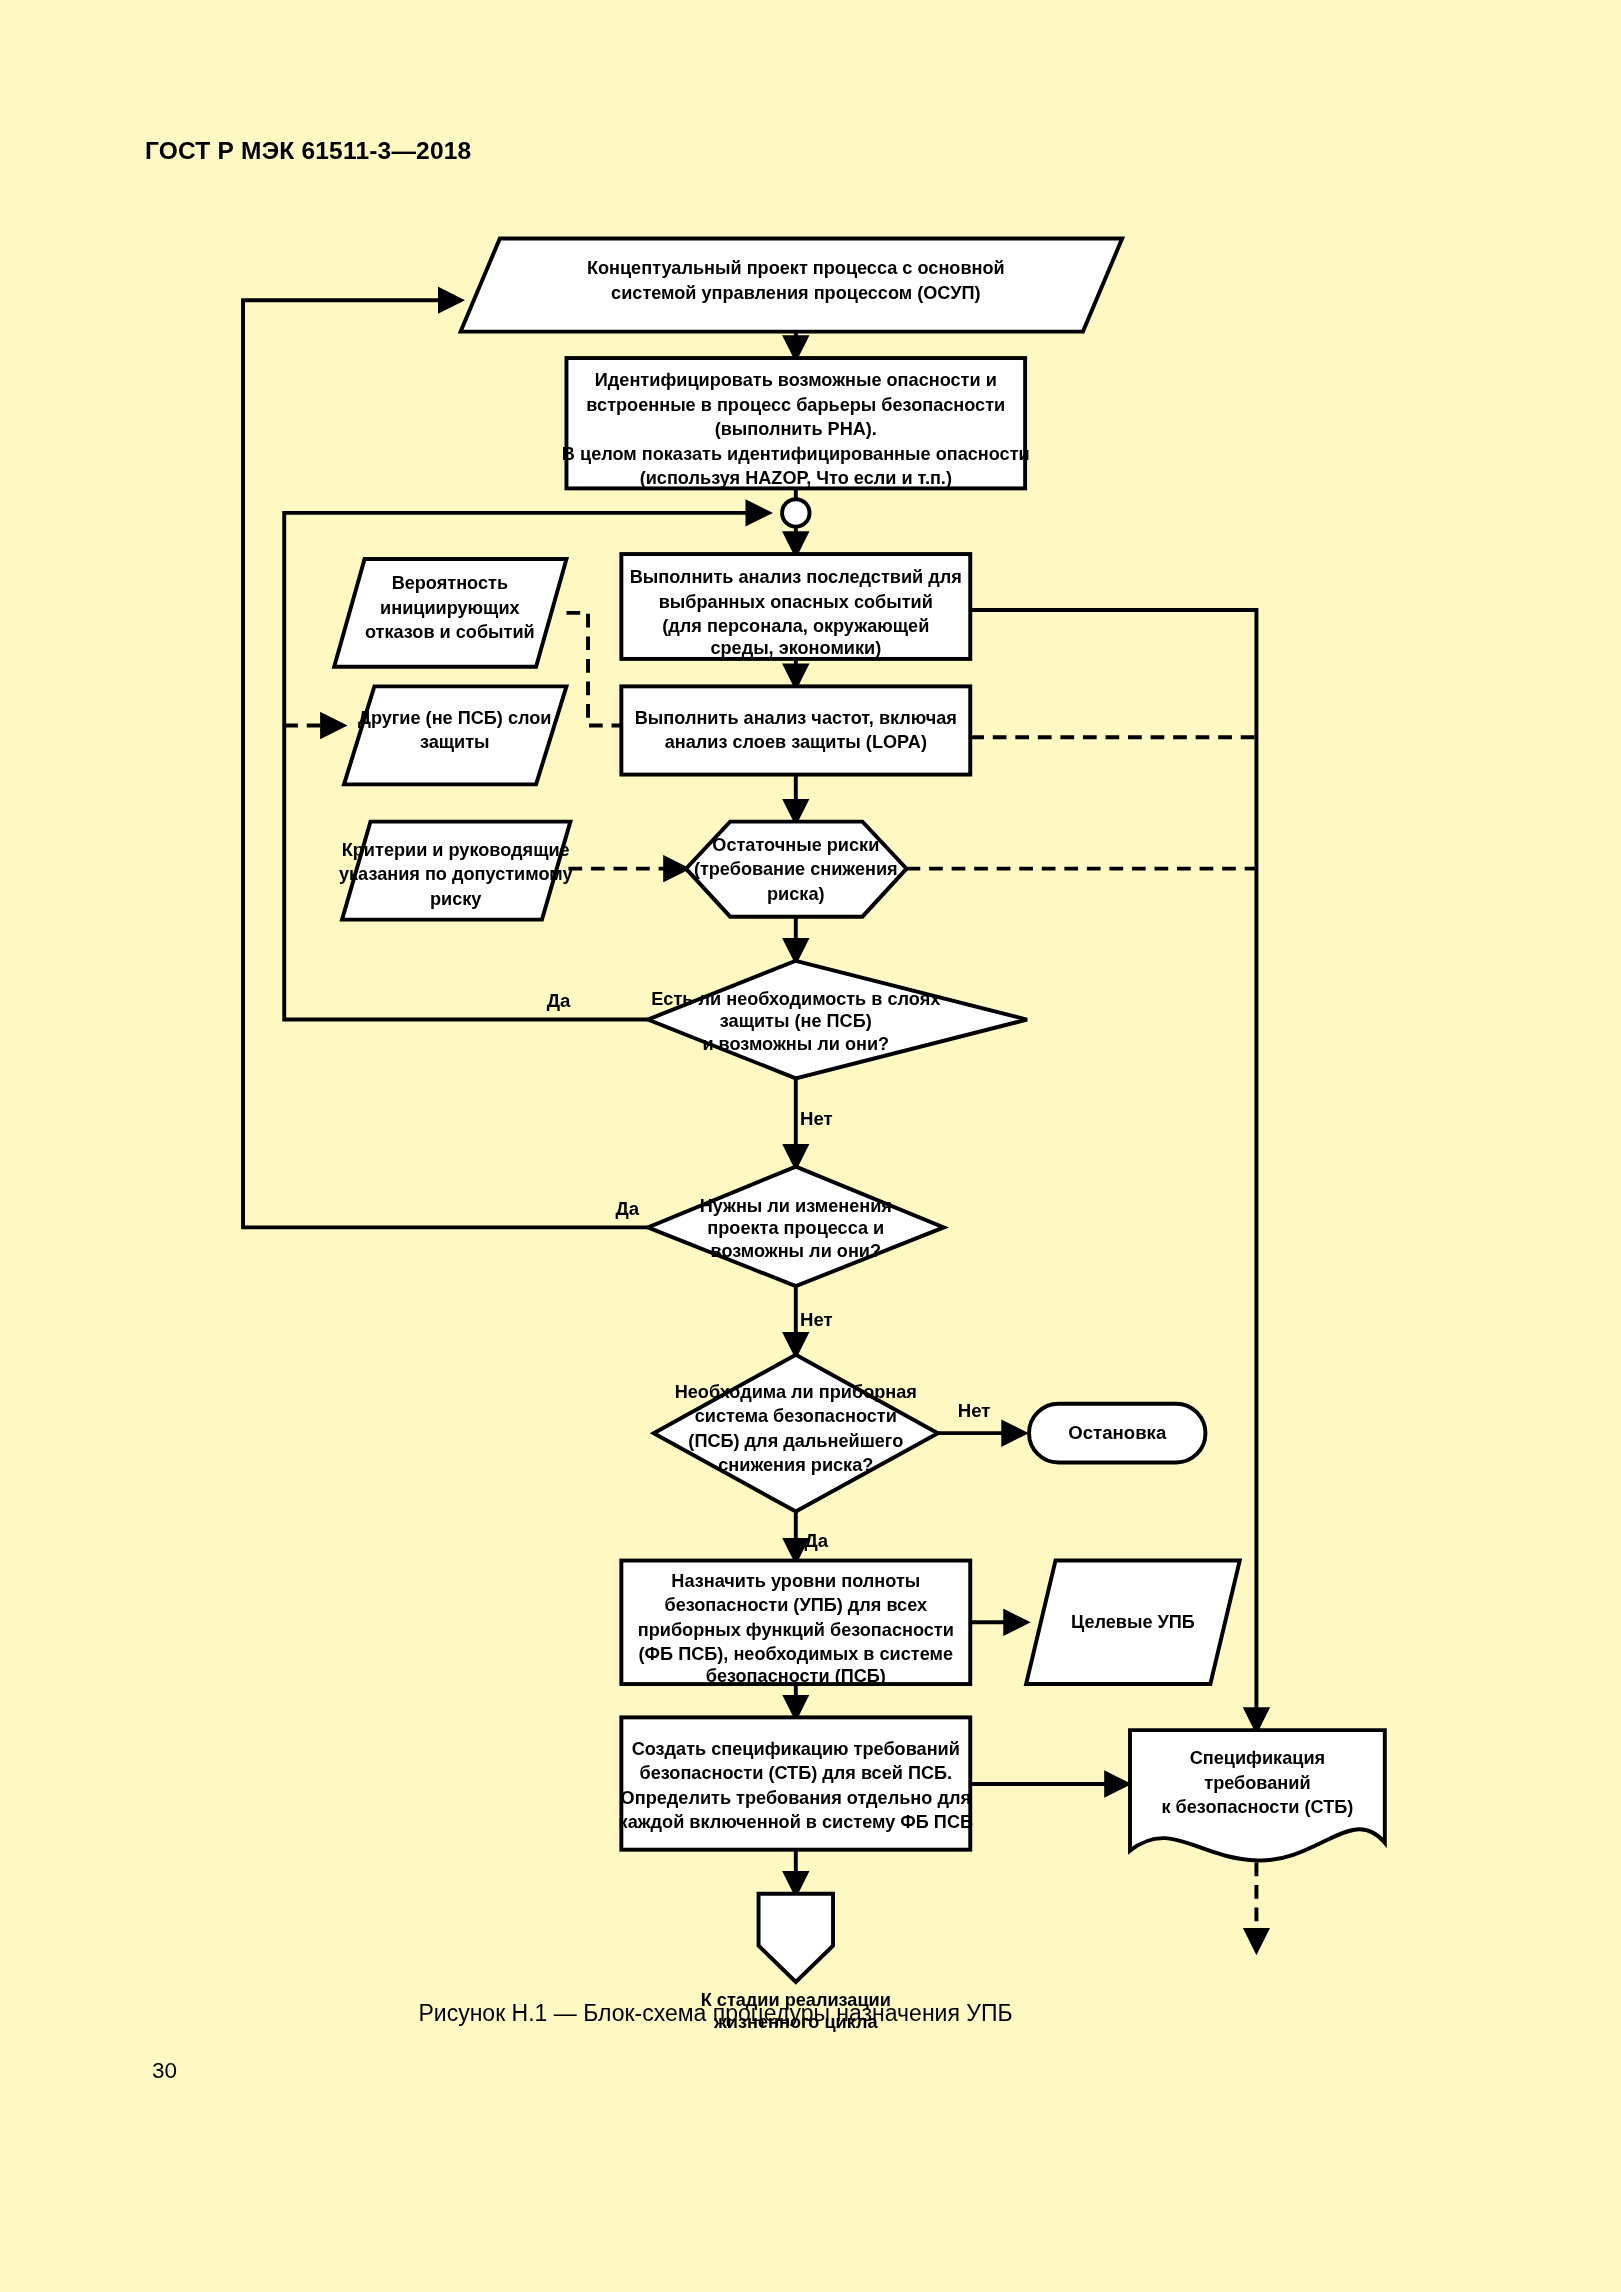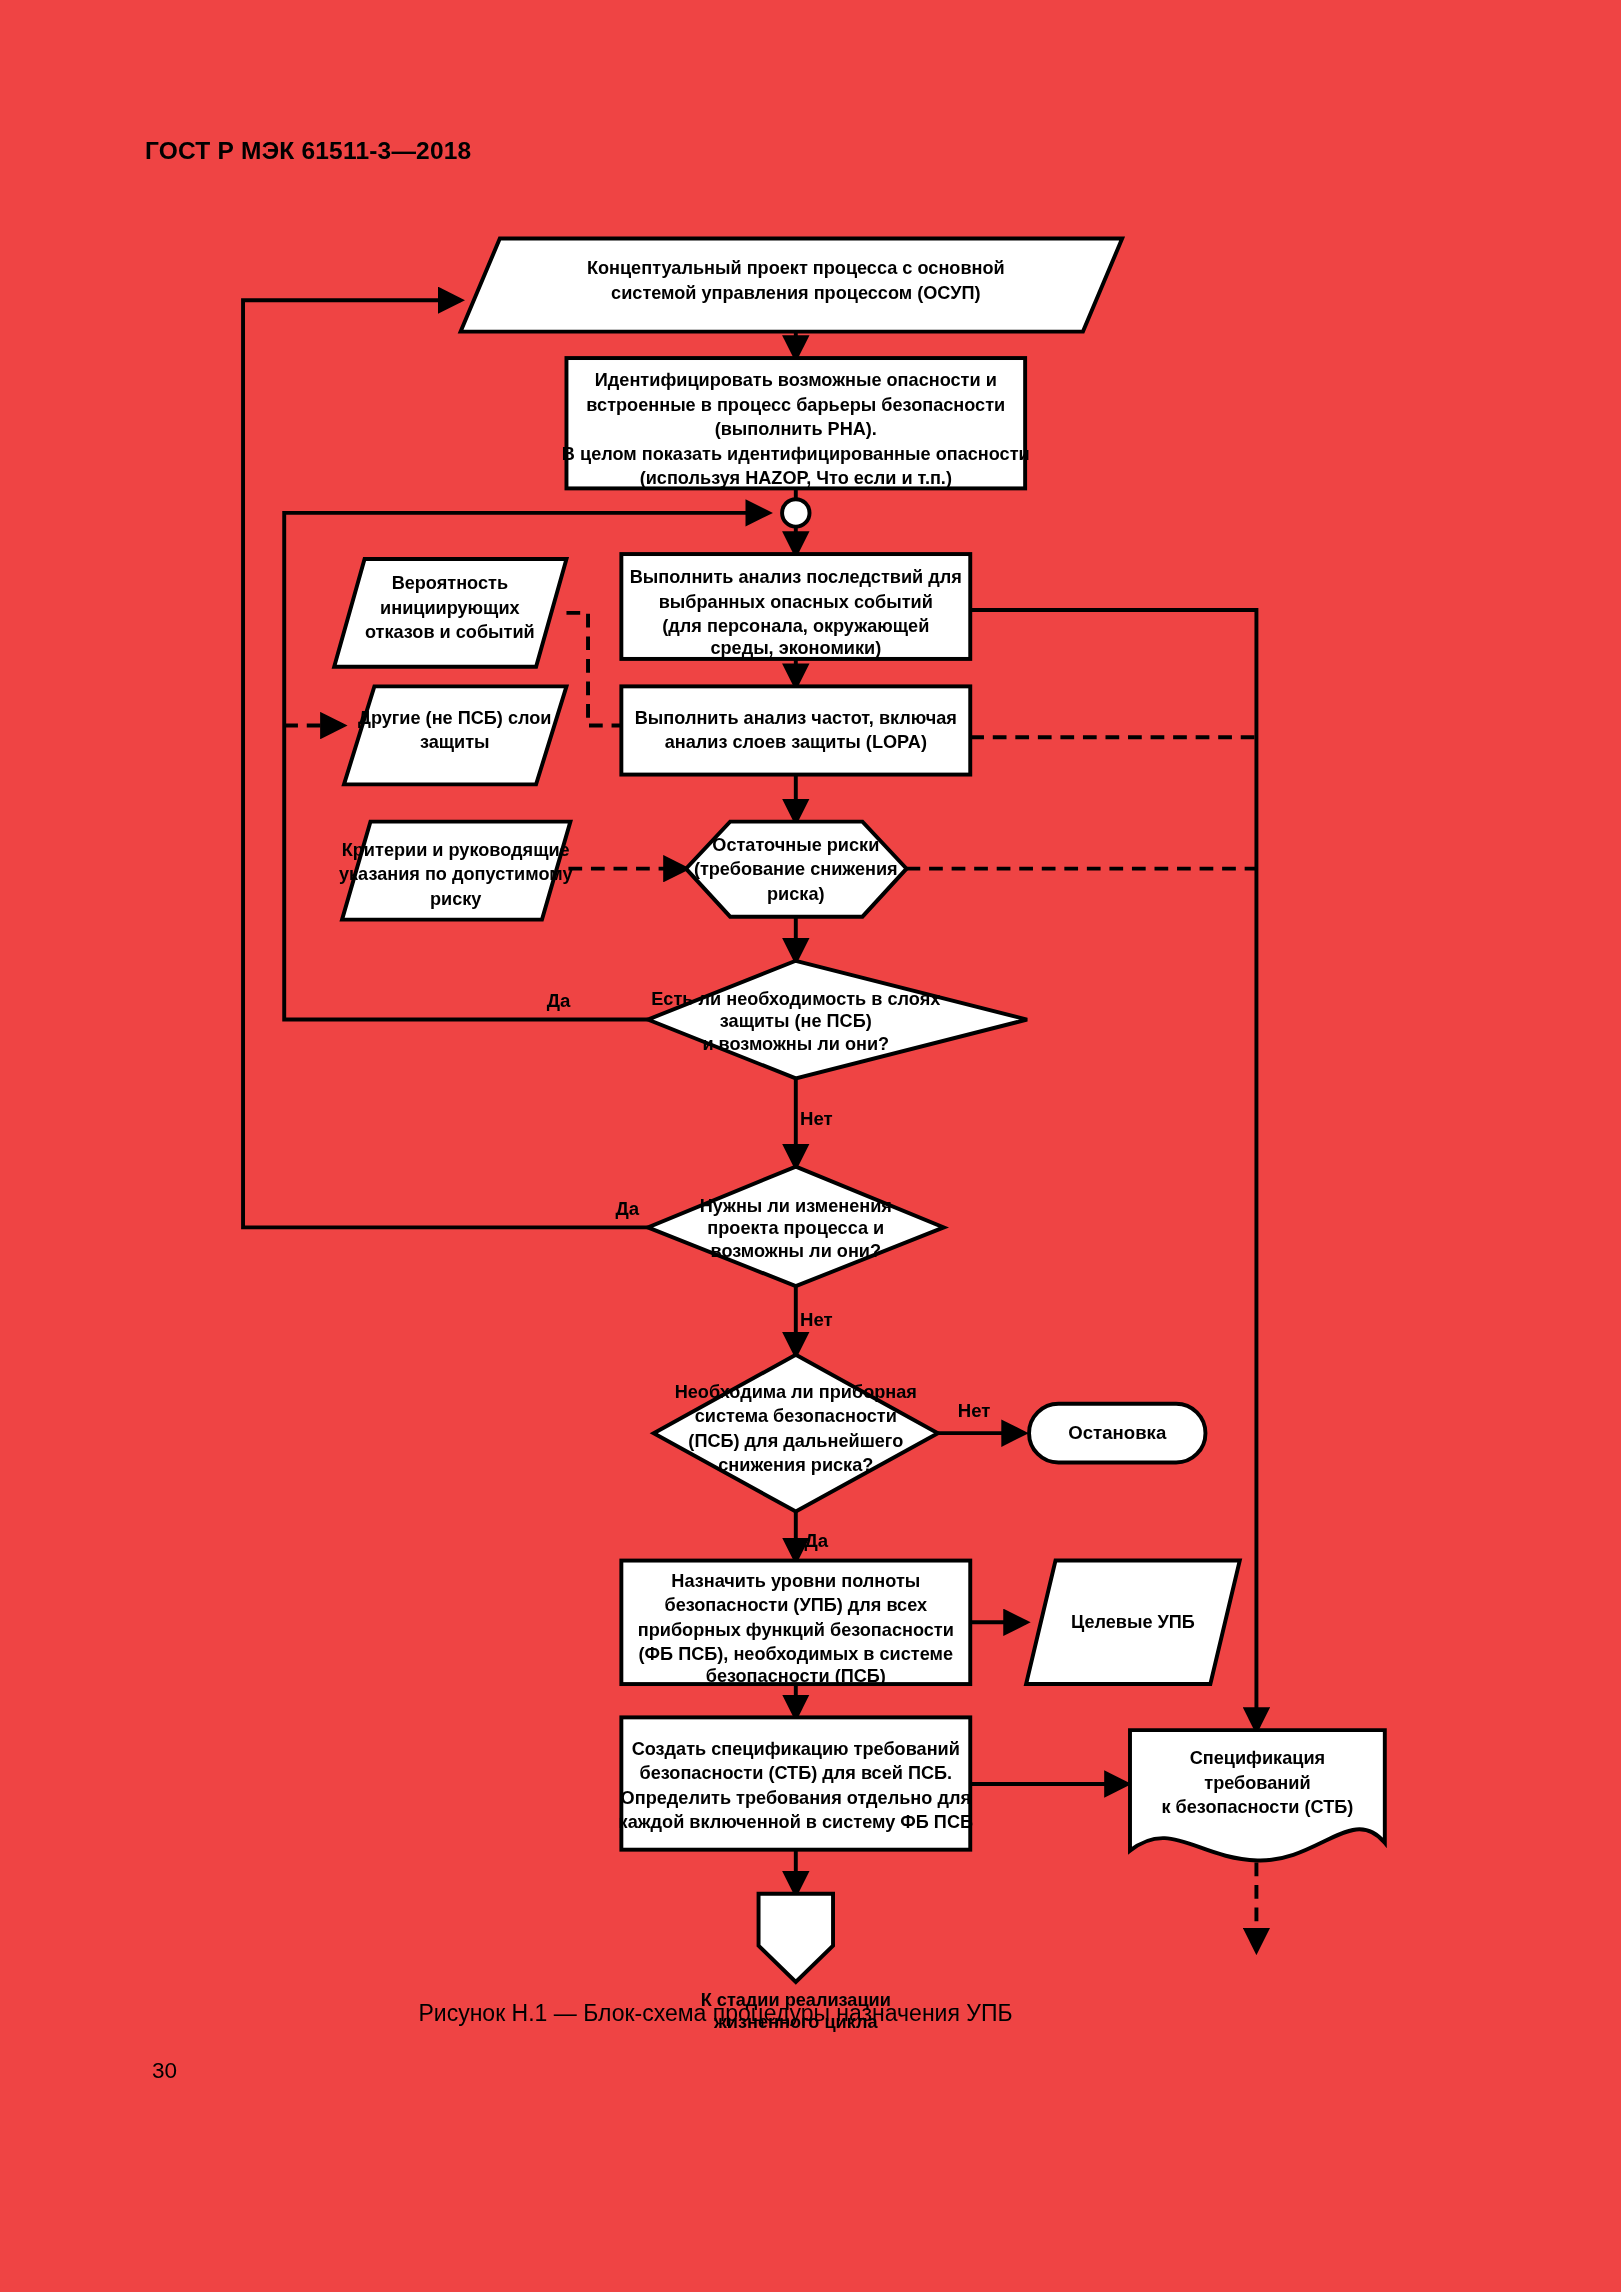--- a/index.html
+++ b/index.html
@@ -8,21 +8,21 @@
     background: #ffffff;
   }
   body {
     font-family: "Liberation Sans", sans-serif;
     color: #000000;
   }
   .page {
     position: relative;
     width: 1621px;
     height: 2293px;
-    background: #ef4444;
+    background: #fef9c3;
     overflow: hidden;
   }
   .doc-header {
     position: absolute;
     left: 145px;
     top: 137px;
     font-size: 24.5px;
     font-weight: bold;
     letter-spacing: 0.2px;
     white-space: nowrap;

